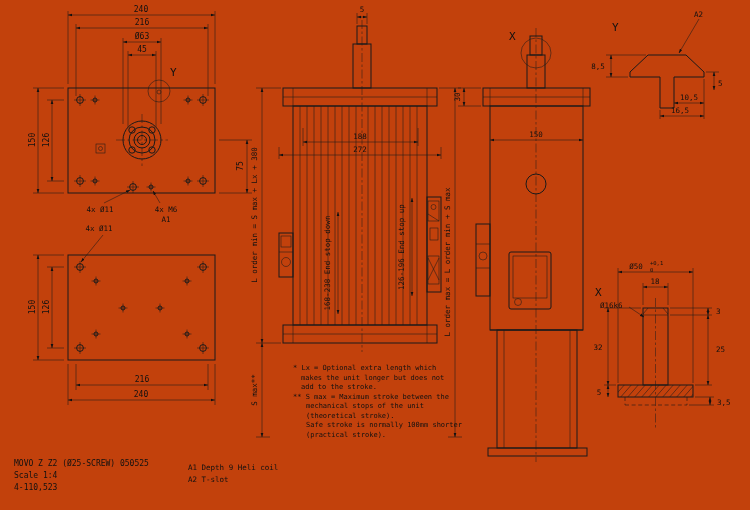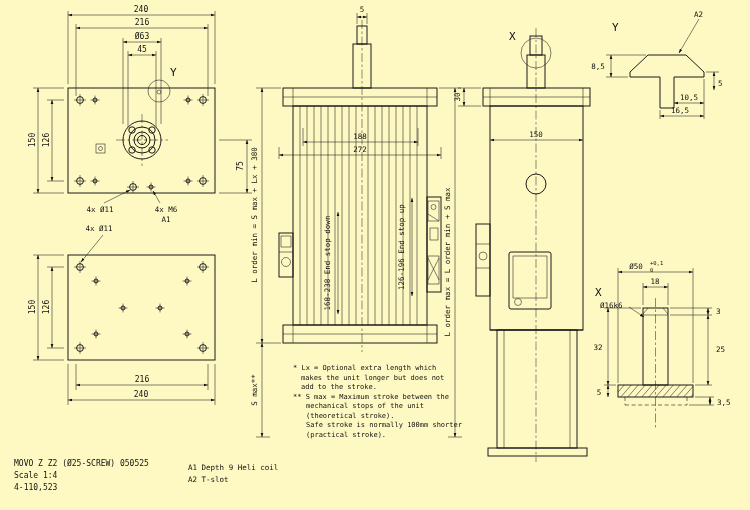--- a/index.html
+++ b/index.html
@@ -1,16 +1,16 @@
 <!DOCTYPE html>
 <html><head>
 <meta charset="utf-8">
 <style>
   html,body{margin:0;padding:0;background:#ffffff;}
-  .stage{position:relative;width:750px;height:510px;background:#fef9c3;overflow:hidden;}
+  .stage{position:relative;width:750px;height:510px;background:#c2410c;overflow:hidden;}
   svg{display:block;}
   svg text{font-family:"DejaVu Sans Mono","Liberation Mono",monospace;fill:#111;font-size:8px;}
   .ln{stroke:#1a1a1a;stroke-width:1;fill:none;}
   .thin{stroke:#1a1a1a;stroke-width:0.55;fill:none;}
   .dim{stroke:#1a1a1a;stroke-width:0.55;fill:none;}
   .cl{stroke:#1a1a1a;stroke-width:0.5;fill:none;stroke-dasharray:9 2.5 2.5 2.5;}
   .dash{stroke:#1a1a1a;stroke-width:0.6;fill:none;stroke-dasharray:4 2.6;}
   .mid{text-anchor:middle;}
   .t7{font-size:7px;}
   .t75{font-size:7.5px;}

